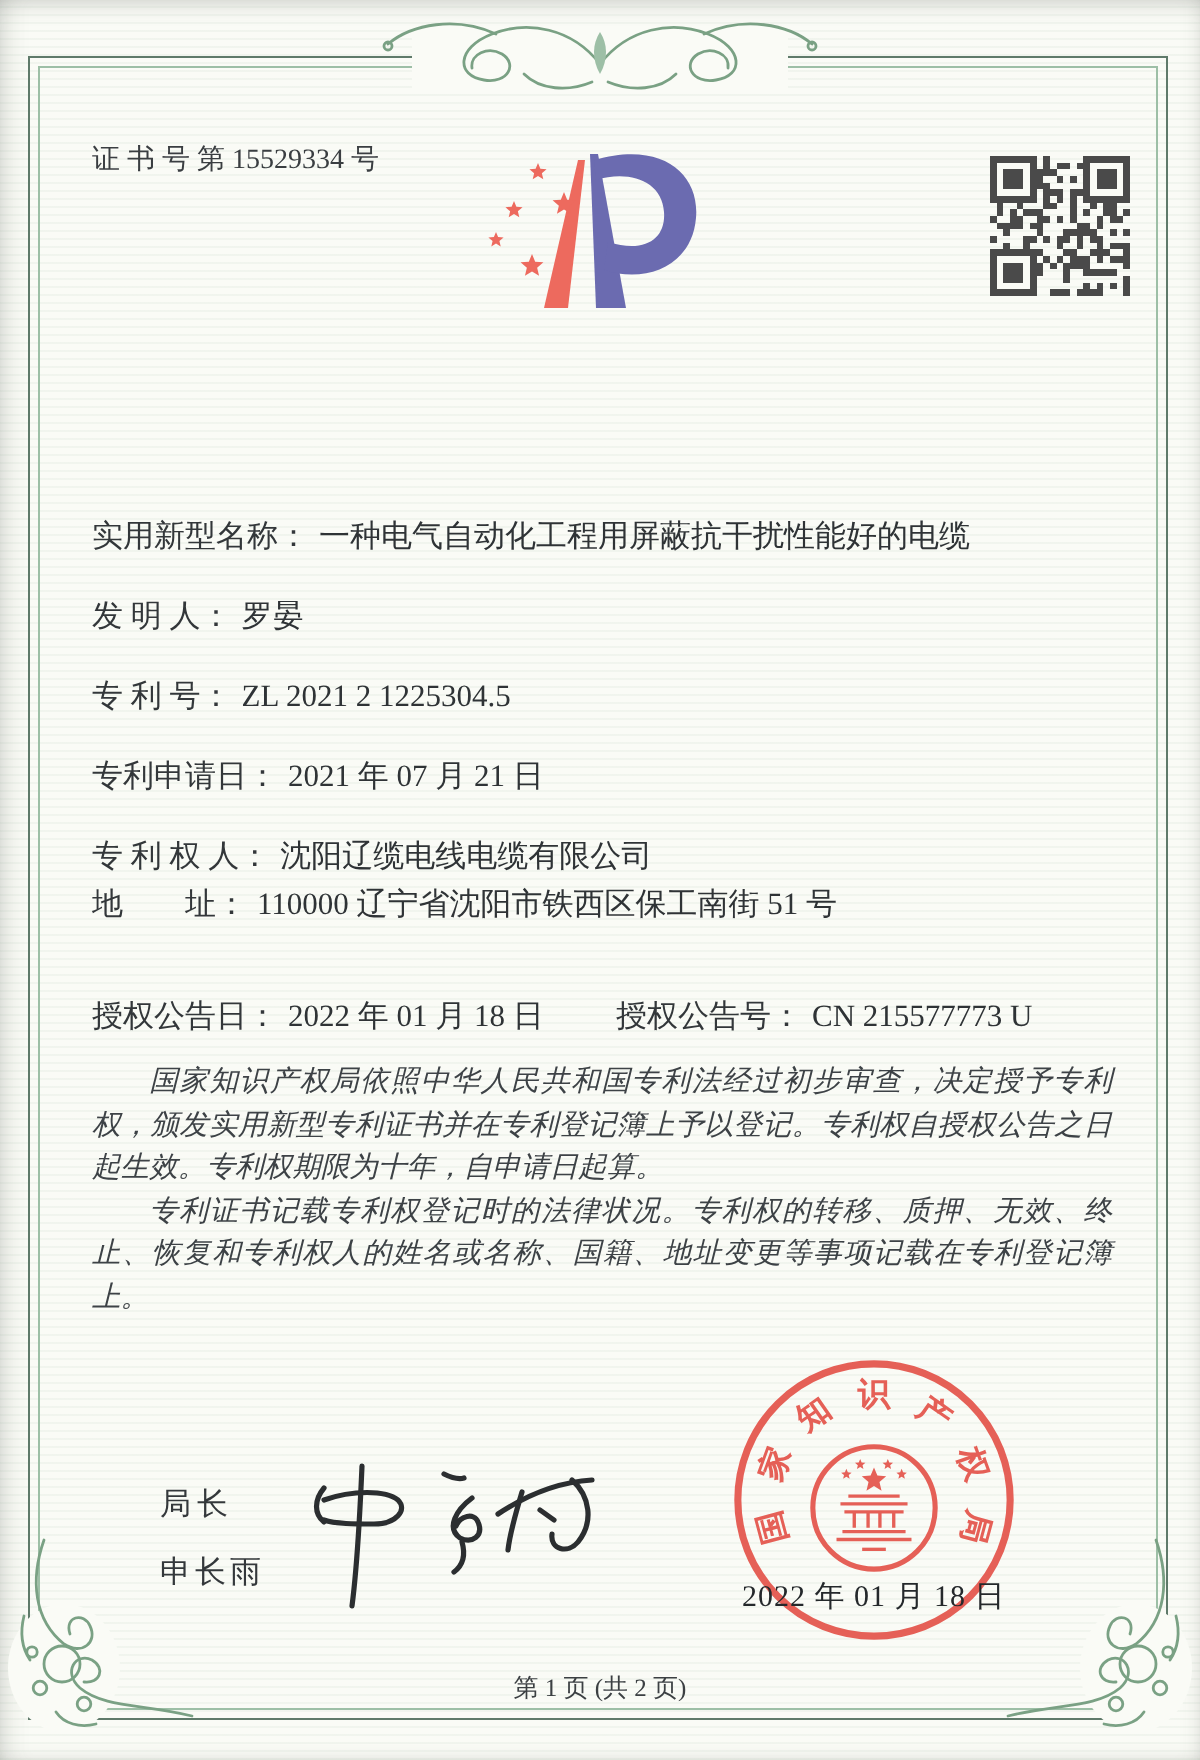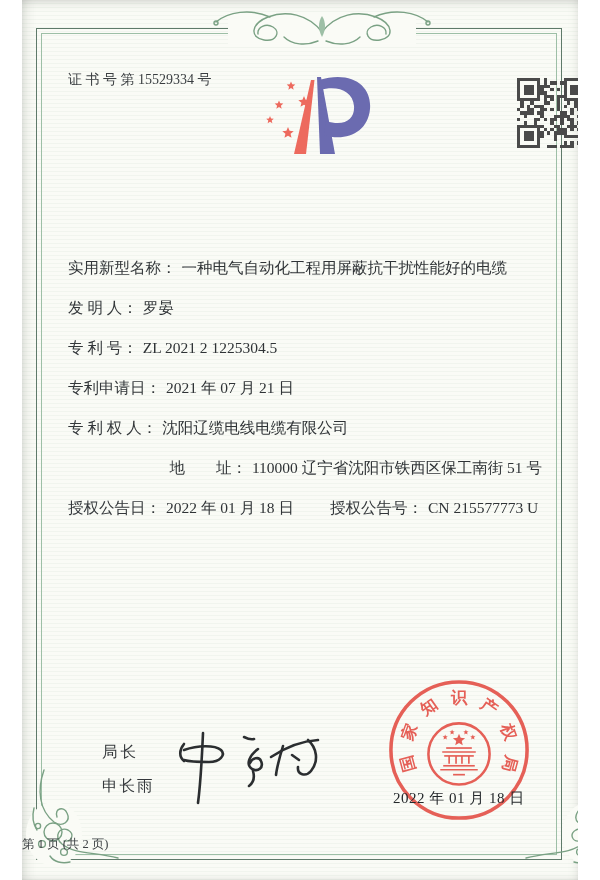--- a/index.html
+++ b/index.html
@@ -1,17 +1,17 @@
 <!DOCTYPE html>
 <html><head>
 <meta charset="utf-8">
 <style>
   html,body{margin:0;padding:0;background:#ffffff;}
   .page{
-    position:relative;width:556px;height:880px;margin:0 auto;overflow:hidden;
+    position:relative;width:600px;height:880px;margin:0 auto;overflow:hidden;
     background:#fafbf6;
     font-family:"Liberation Serif","DejaVu Serif",serif;
     color:#33373a;
     box-shadow:inset 0 10px 12px -10px rgba(70,75,70,.30),
                inset 12px 0 14px -12px rgba(70,75,70,.28),
                inset -9px 0 12px -11px rgba(70,75,70,.22),
                inset 0 -8px 10px -9px rgba(70,75,70,.20);
   }
   .page::before{
     content:"";position:absolute;inset:0;pointer-events:none;
@@ -37,21 +37,21 @@
     margin:0;font-size:14.3px;line-height:21.5px;text-indent:2em;
     font-style:italic;color:#3d4246;text-align:justify;
   }
   .signer{position:absolute;left:56px;top:742px;font-size:15.5px;letter-spacing:3px;color:#34383b;margin-left:24px;}
   .signer .line2{margin-top:13px;letter-spacing:2px;}
   .signature{position:absolute;left:118px;top:714px;}
   .seal{position:absolute;left:363px;top:676px;opacity:.92;}
   .seal-char{font-size:16.5px;font-weight:bold;fill:#e4534a;text-anchor:middle;
              font-family:"Liberation Serif","DejaVu Serif",serif;}
   .seal-date{position:absolute;left:371px;top:789px;font-size:15px;color:#24282b;letter-spacing:.5px;z-index:5;}
-  .footer{position:absolute;left:0;right:0;top:836px;font-size:12.5px;color:#3c4043;}
+  .footer{position:absolute;left:0;right:0;top:836px;text-align:center;font-size:12.5px;color:#3c4043;}
   .green-stroke{stroke:#7aa184;fill:none;stroke-width:1.4;stroke-linecap:round;}
   .paper-fill{fill:#fafbf6;}
 </style>
 </head>
 <body>
 
 <div class="page">
 
   <div class="border-outer"></div>
   <div class="border-inner"></div>
@@ -252,33 +252,37 @@
     </div>
     <div class="frow" style="top:80px;">
       <span class="lab">专 利 号：</span><span class="val">ZL 2021 2 1225304.5</span>
     </div>
     <div class="frow" style="top:120px;">
       <span class="lab">专利申请日：</span><span class="val">2021 年 07 月 21 日</span>
     </div>
     <div class="frow" style="top:160px;">
       <span class="lab">专 利 权 人：</span><span class="val">沈阳辽缆电线电缆有限公司</span>
     </div>
-    <div class="frow" style="top:200px;text-align:right;">
+    <div class="frow" style="top:184px;">
       <span class="lab">地　　址：</span><span class="val">110000 辽宁省沈阳市铁西区保工南街 51 号</span>
     </div>
     <div class="frow" style="top:240px;">
       <span>
         <span class="lab">授权公告日：</span><span class="val">2022 年 01 月 18 日</span>
       </span>
       <span class="cell-right">
         <span class="lab">授权公告号：</span><span class="val">CN 215577773 U</span>
       </span>
     </div>
   </div>
 
+  <div class="paras">
+    <p>国家知识产权局依照中华人民共和国专利法经过初步审查，决定授予专利权，颁发实用新型专利证书并在专利登记簿上予以登记。专利权自授权公告之日起生效。专利权期限为十年，自申请日起算。</p>
+    <p>专利证书记载专利权登记时的法律状况。专利权的转移、质押、无效、终止、恢复和专利权人的姓名或名称、国籍、地址变更等事项记载在专利登记簿上。</p>
+  </div>
 
   <div class="signer">
     <div>局长</div>
     <div class="line2">申长雨</div>
   </div>
 
   <svg class="signature" width="200" height="110" viewBox="0 0 200 110" aria-label="申长雨">
     <g stroke="#2b2e30" stroke-width="2.6" fill="none" stroke-linecap="round" stroke-linejoin="round">
       <path d="M44,30 C39,36 39,43 44,47"></path>
       <path d="M44,36 C58,31 75,31 81,36 C86,41 80,48 69,48 C59,48 50,48 44,46"></path>

